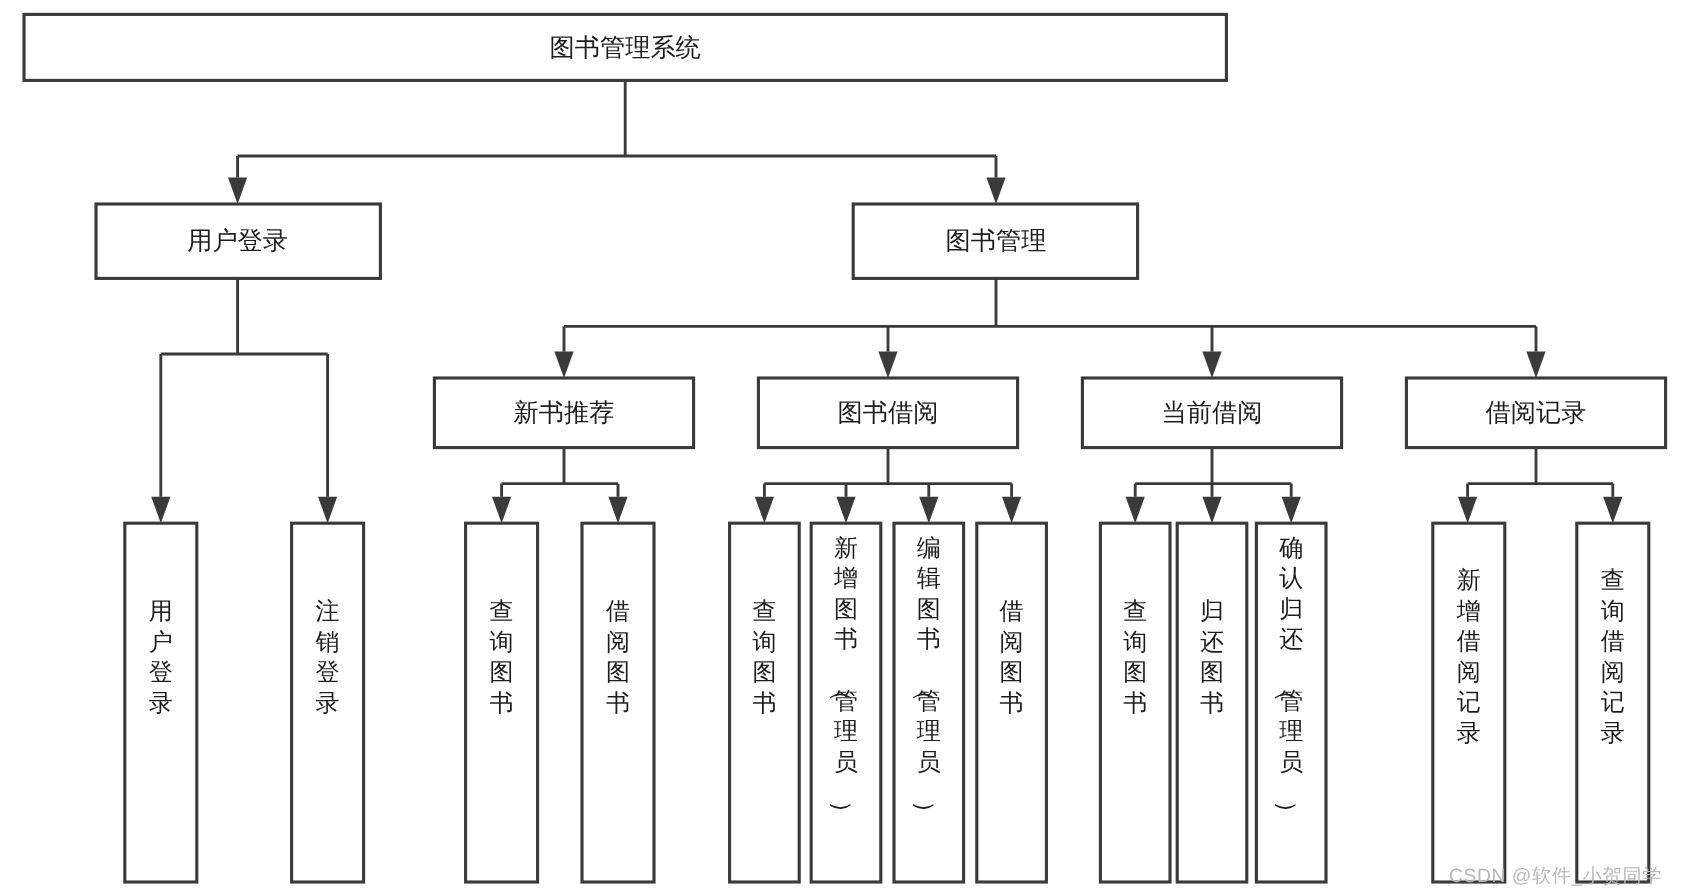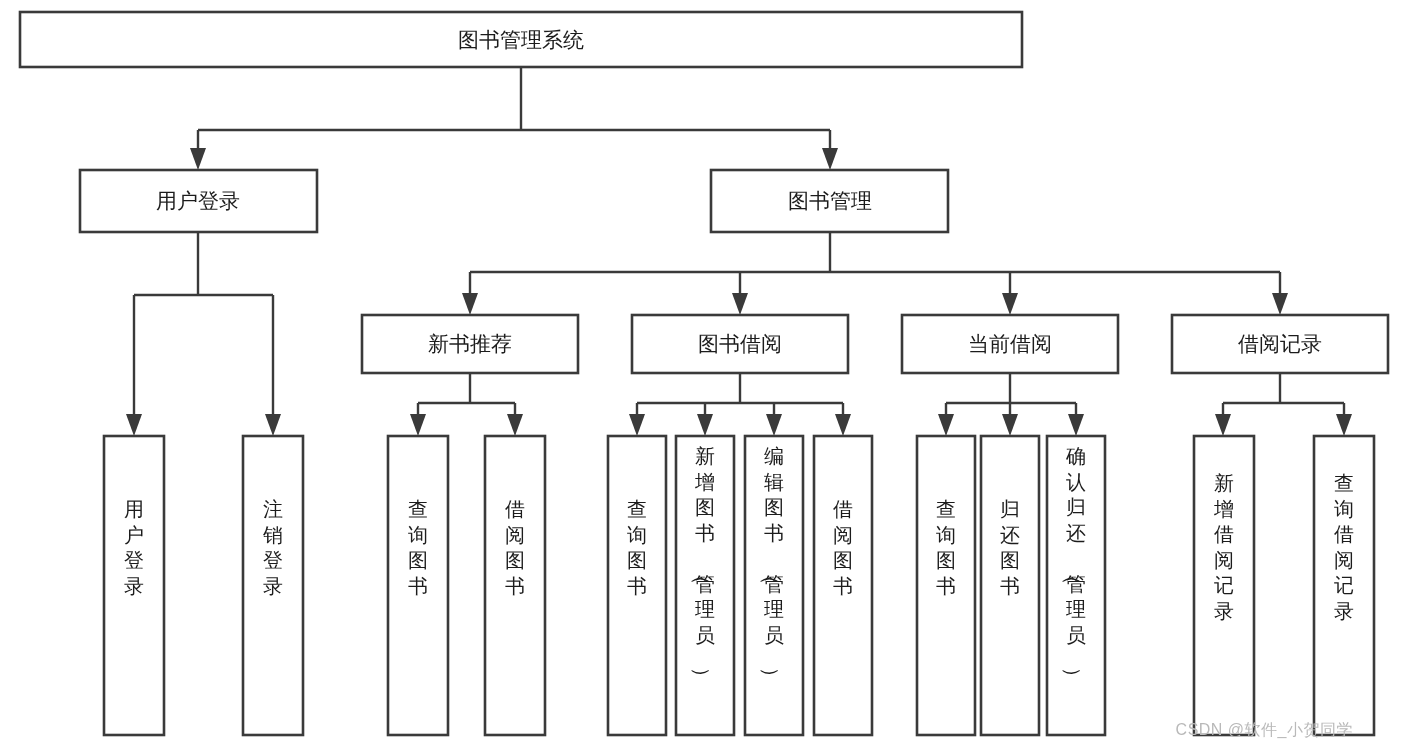--- a/index.html
+++ b/index.html
@@ -11,20 +11,21 @@
     width: 1405px;
     height: 747px;
     font-family: "Liberation Sans", "DejaVu Sans", sans-serif;
     overflow: hidden;
     position: relative;
   }
   #diagram-root {
     position: relative;
     width: 1363px;
     height: 747px;
+    padding-left: 32px;
   }
   svg.diagram {
     position: absolute;
     top: 0;
     left: 0;
     width: 1405px;
     height: 747px;
   }
   .node-box {
     fill: #ffffff;

